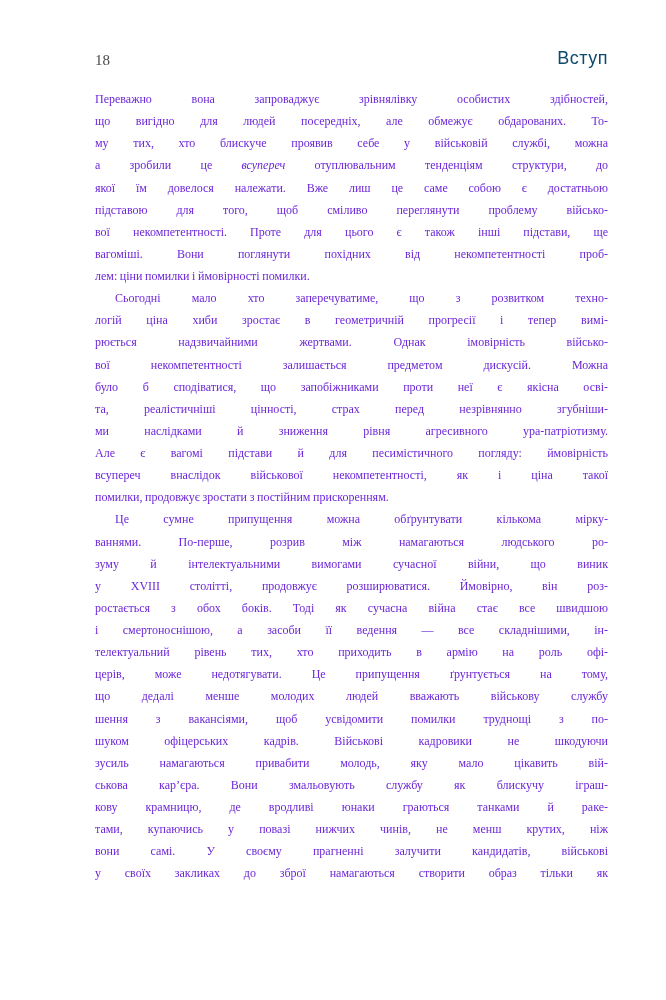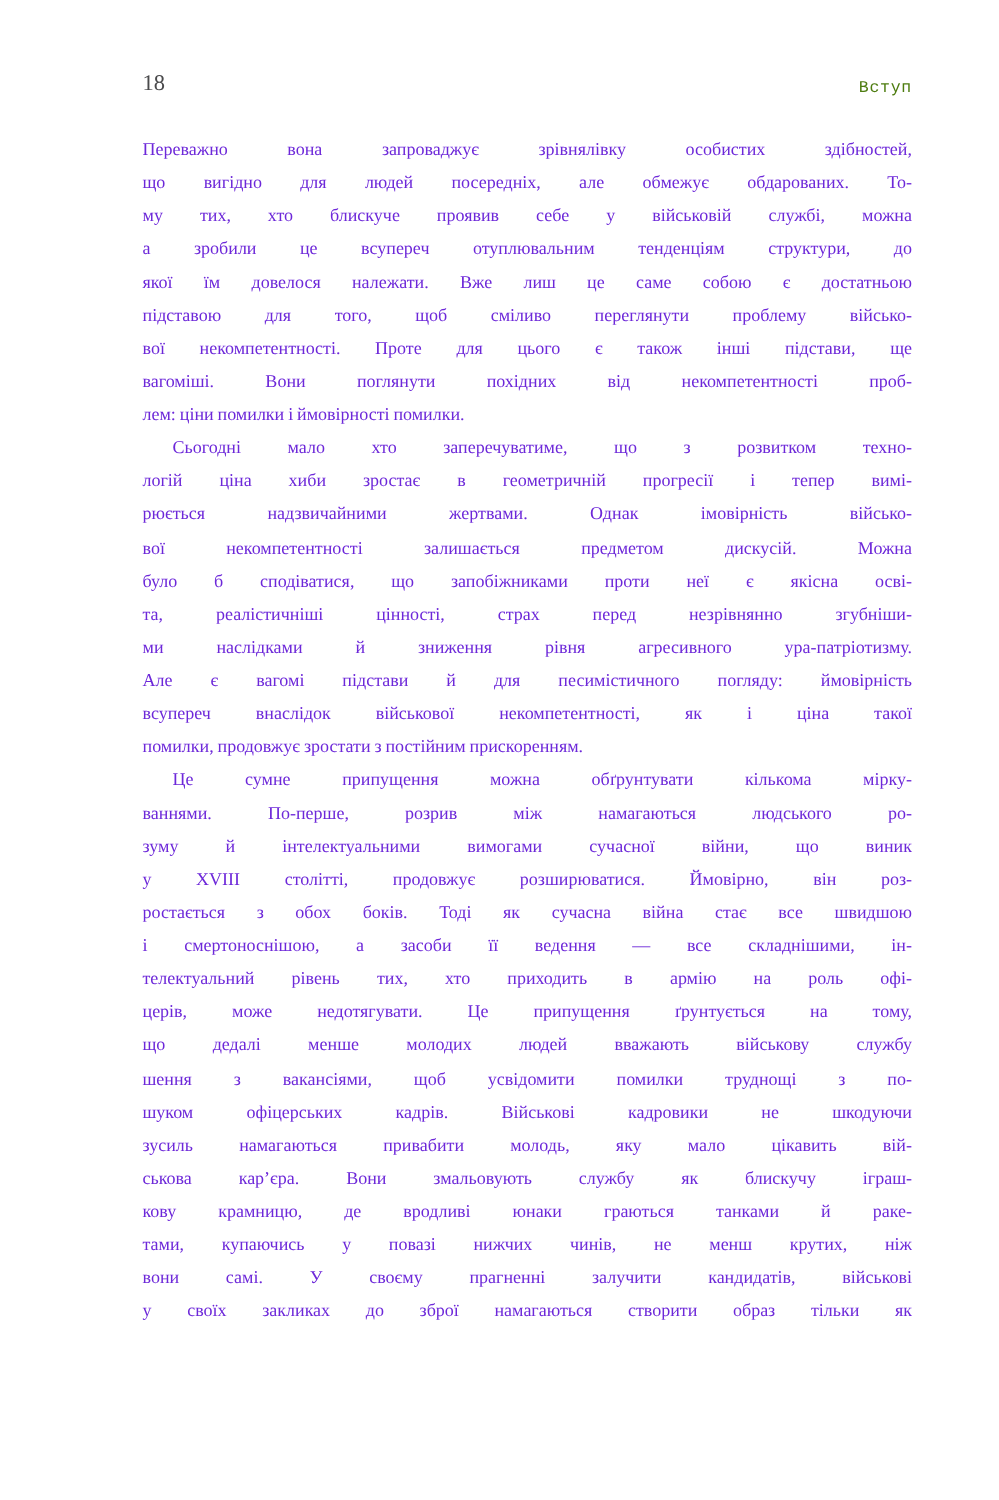--- a/index.html
+++ b/index.html
@@ -24,23 +24,23 @@
     justify-content: space-between;
     align-items: flex-end;
   }
   .page-number {
     font-family: "Liberation Serif", serif;
     font-size: 15px;
     color: #4a4a4c;
     font-variant-numeric: oldstyle-nums;
   }
   .running-title {
-    font-family: Liberation Mono, monospace;
-    font-size: 11px;
-    color: #4d7c0f;
+    font-family: Liberation Sans, sans-serif;
+    font-size: 18px;
+    color: #0c4a6e;
     letter-spacing: 0.5px;
   }
   .text-block {
     position: absolute;
     left: 95px;
     top: 88px;
     width: 513px;
     font-size: 12px;
     line-height: 22.12px;
     color: #6d28d9;
@@ -50,20 +50,21 @@
     text-align: justify;
     text-align-last: justify;
   }
   .line.para-end {
     text-align-last: left;
   }
   .line.indent {
     text-indent: 20px;
   }
   .it {
+    font-style: italic;
   }
 </style>
 </head>
 <body>
 
 <div class="page">
   <div class="page-header">
     <span class="page-number">18</span>
     <span class="running-title">Вступ</span>
   </div>

